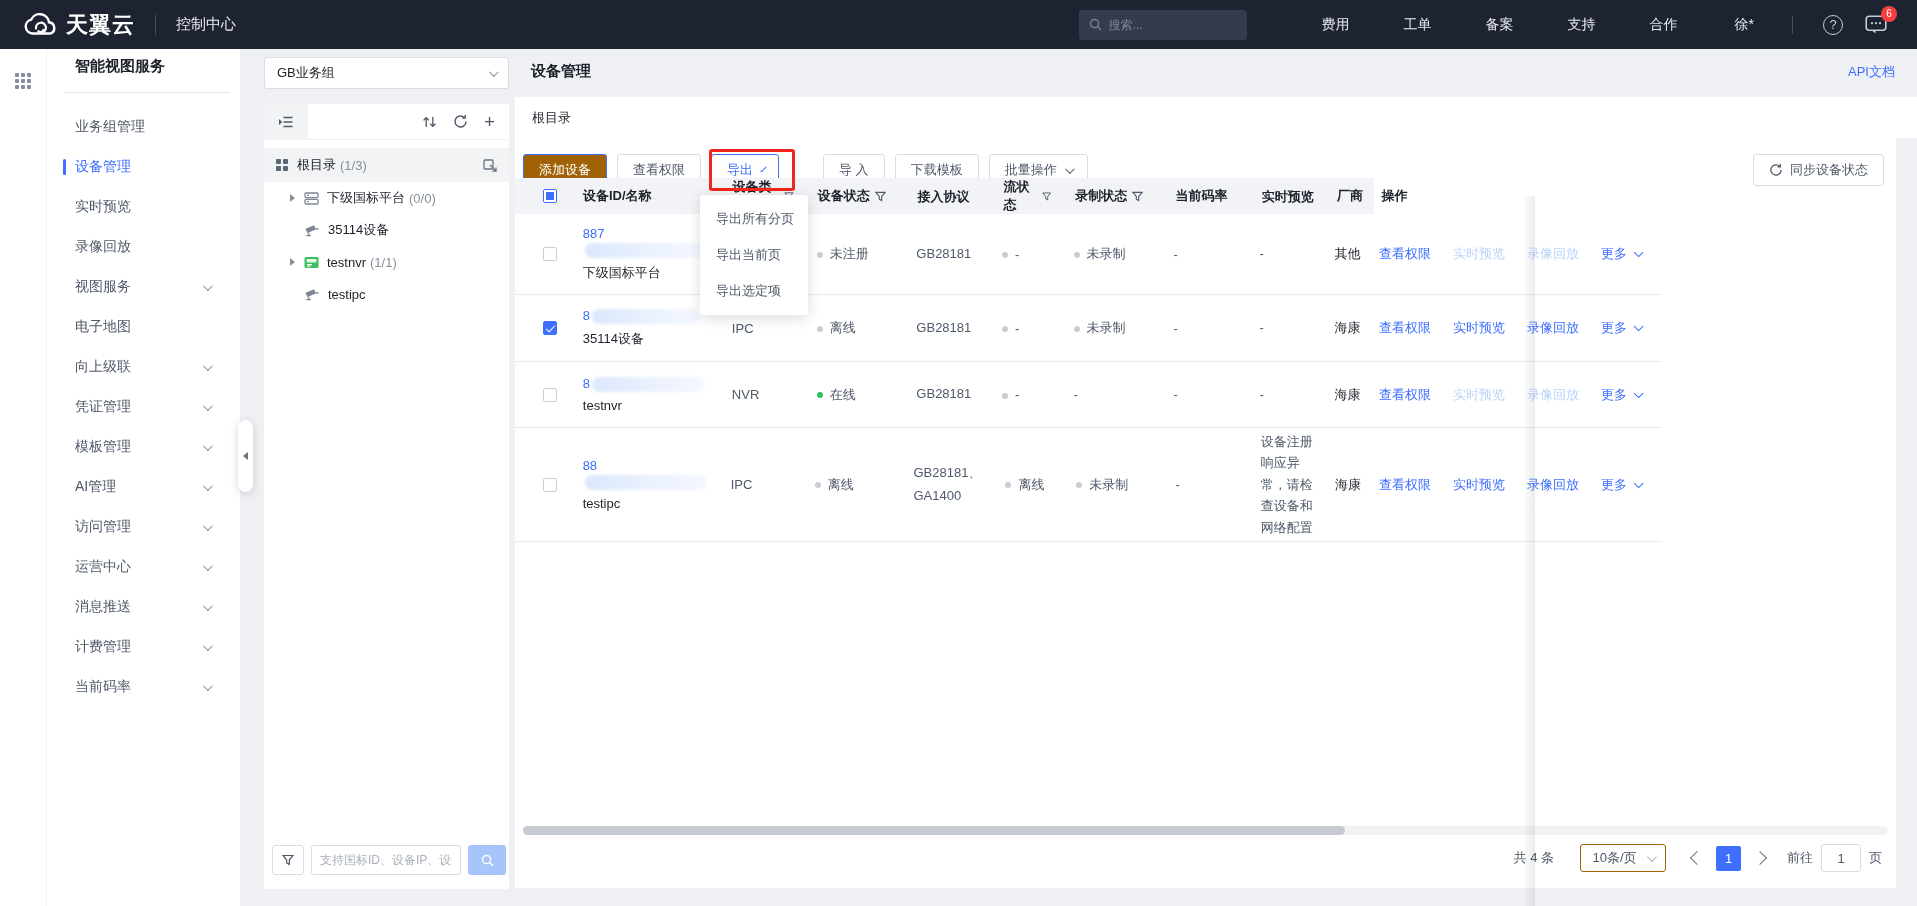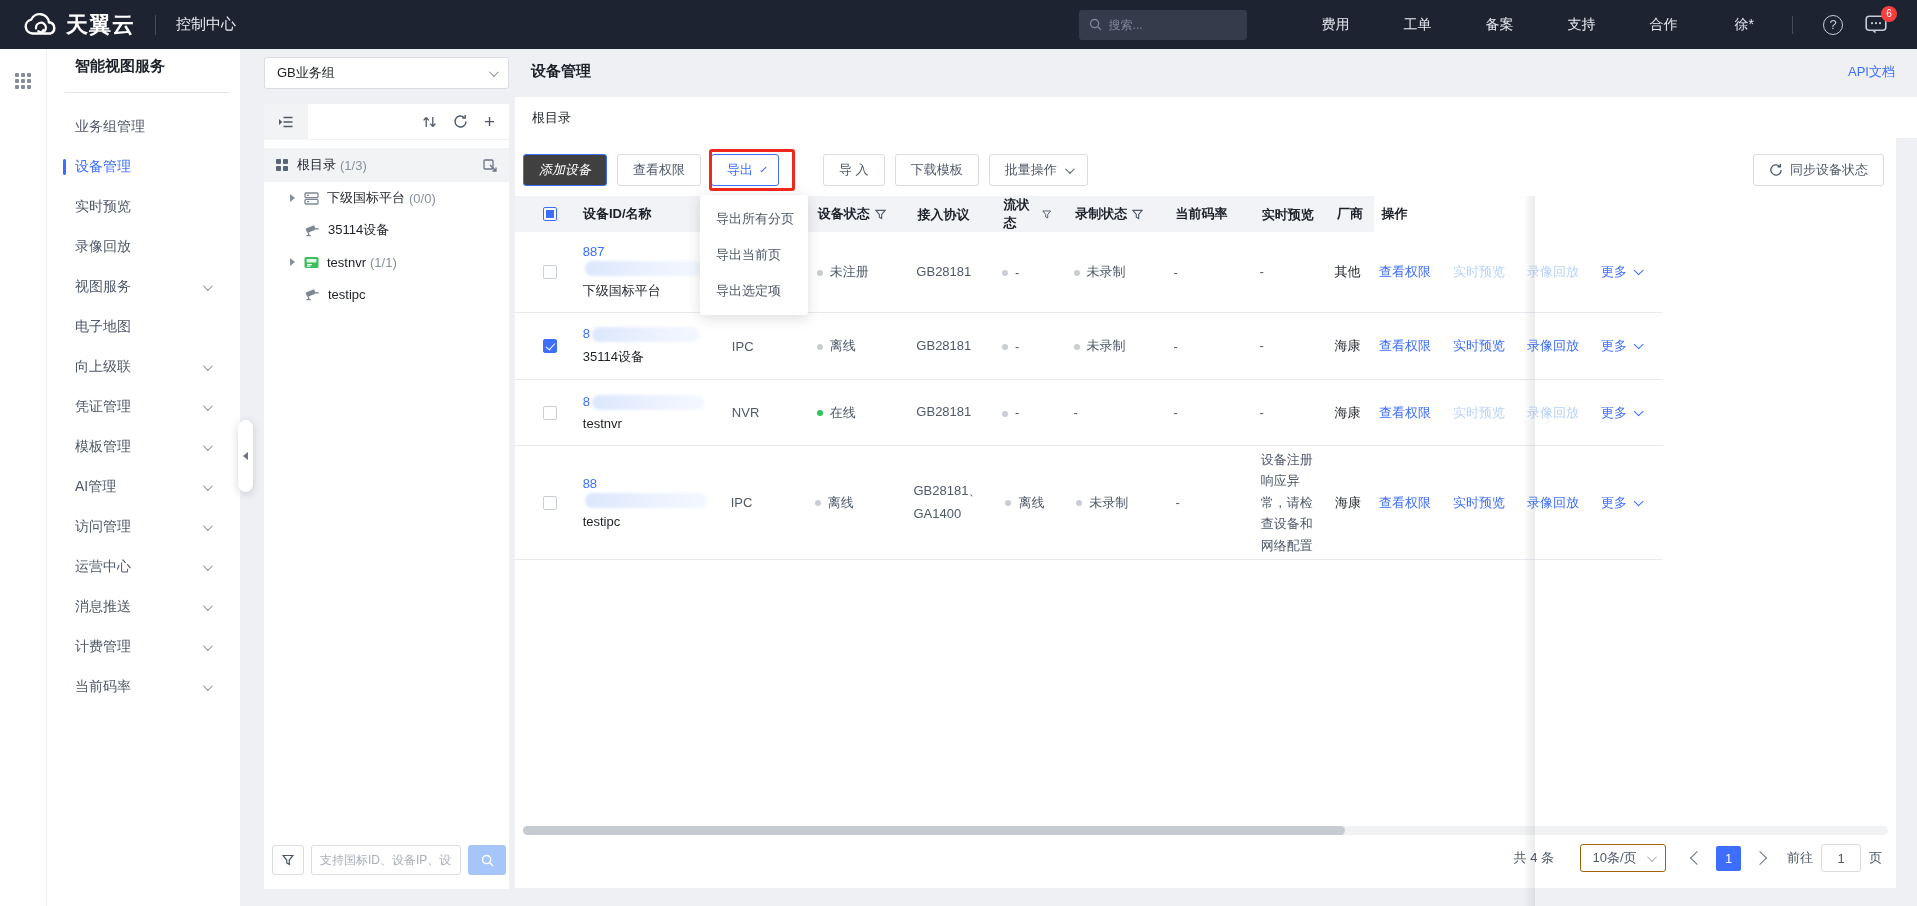--- a/index.html
+++ b/index.html
@@ -67,35 +67,35 @@
   .tree-search-btn { width:38px; height:30px; background:#a6c6fb; border-radius:3px; display:flex; align-items:center; justify-content:center; cursor:pointer; }
 
   
   .page-title { position:absolute; left:531px; top:62px; font-size:15px; font-weight:bold; color:#1d2129; }
   .api-link { position:absolute; right:22px; top:63px; font-size:13px; color:#3d6eff; cursor:pointer; }
   .breadcrumb-bar { position:absolute; left:515px; top:97px; width:1402px; height:41px; background:#fff; display:flex; align-items:center; padding-left:17px; font-size:13px; color:#1d2129; }
   .content { position:absolute; left:515px; top:138px; width:1381px; height:750px; background:#fff; }
 
   
   .btn { height:32px; border:1px solid #d9dce3; border-radius:3px; background:#fff; color:#4e5969; font-size:13px; display:inline-flex; align-items:center; padding:0 15px; cursor:pointer; white-space:nowrap; font-family:inherit; }
-  .btn.primary { background:#404040; border-color:#3d6eff; color:#fff;font-style:italic; }
+  .btn.primary { background:#a16207; border-color:#3d6eff; color:#fff; }
   .btn.blue-outline { border-color:#3d6eff; color:#3d6eff; }
   .btn .menu-chev { position:static; transform:rotate(45deg) translateY(-2px); margin-left:8px; border-color:currentColor; }
   .toolbar { position:absolute; left:8px; top:16px; display:flex; align-items:center; gap:10px; }
   .toolbar .gap { width:24px; }
   .sync-btn { position:absolute; right:12px; top:16px; }
   .sync-btn svg { margin-right:7px; }
   .export-highlight { position:absolute; left:194px; top:11px; width:86px; height:42px; border:3px solid #f2271c; border-radius:3px; z-index:40; pointer-events:none; }
 
   
   .export-menu { position:absolute; left:185px; top:57px; width:108px; background:#fff; border-radius:3px; box-shadow:0 3px 14px rgba(31,35,41,.16); z-index:30; padding:6px 0; }
   .export-menu .item { height:36px; display:flex; align-items:center; padding-left:16px; font-size:13px; color:#4e5969; cursor:pointer; white-space:nowrap; }
 
   
-  .table { position:absolute; left:0; top:58px; width:1147px; }
+  .table { position:absolute; left:0; top:40px; width:1147px; }
   .trow { display:flex; align-items:center; border-bottom:1px solid #e8eaf0; background:#fff; }
   .thead { height:36px; border-bottom:none; }
   .thead .cell { background:#f2f3f7; font-weight:bold; font-size:13px; color:#1d2129; height:36px; display:flex; align-items:center; }
   .thead .cell-ops { background:#fff; font-weight:bold; }
   .cell { padding-left:24px; font-size:13px; color:#4e5969; }
   .c0{width:48px; padding-left:28px;} .c1{width:182px;} .c2{width:101px;} .c3{width:122px;}
   .c4{width:100px; padding-left:22px; line-height:1.7;} .c5{width:84px;} .c6{width:120px;} .c7{width:105px;}
   .c8{width:94px; padding-left:22px; line-height:1.65;} .c9{width:64px; padding-left:18px; color:#1d2129;}
   .cell-ops { width:361px; padding-left:8px; background:#fff; align-self:stretch; display:flex; align-items:center; }
   .thead .c9 { color:#1d2129; }

